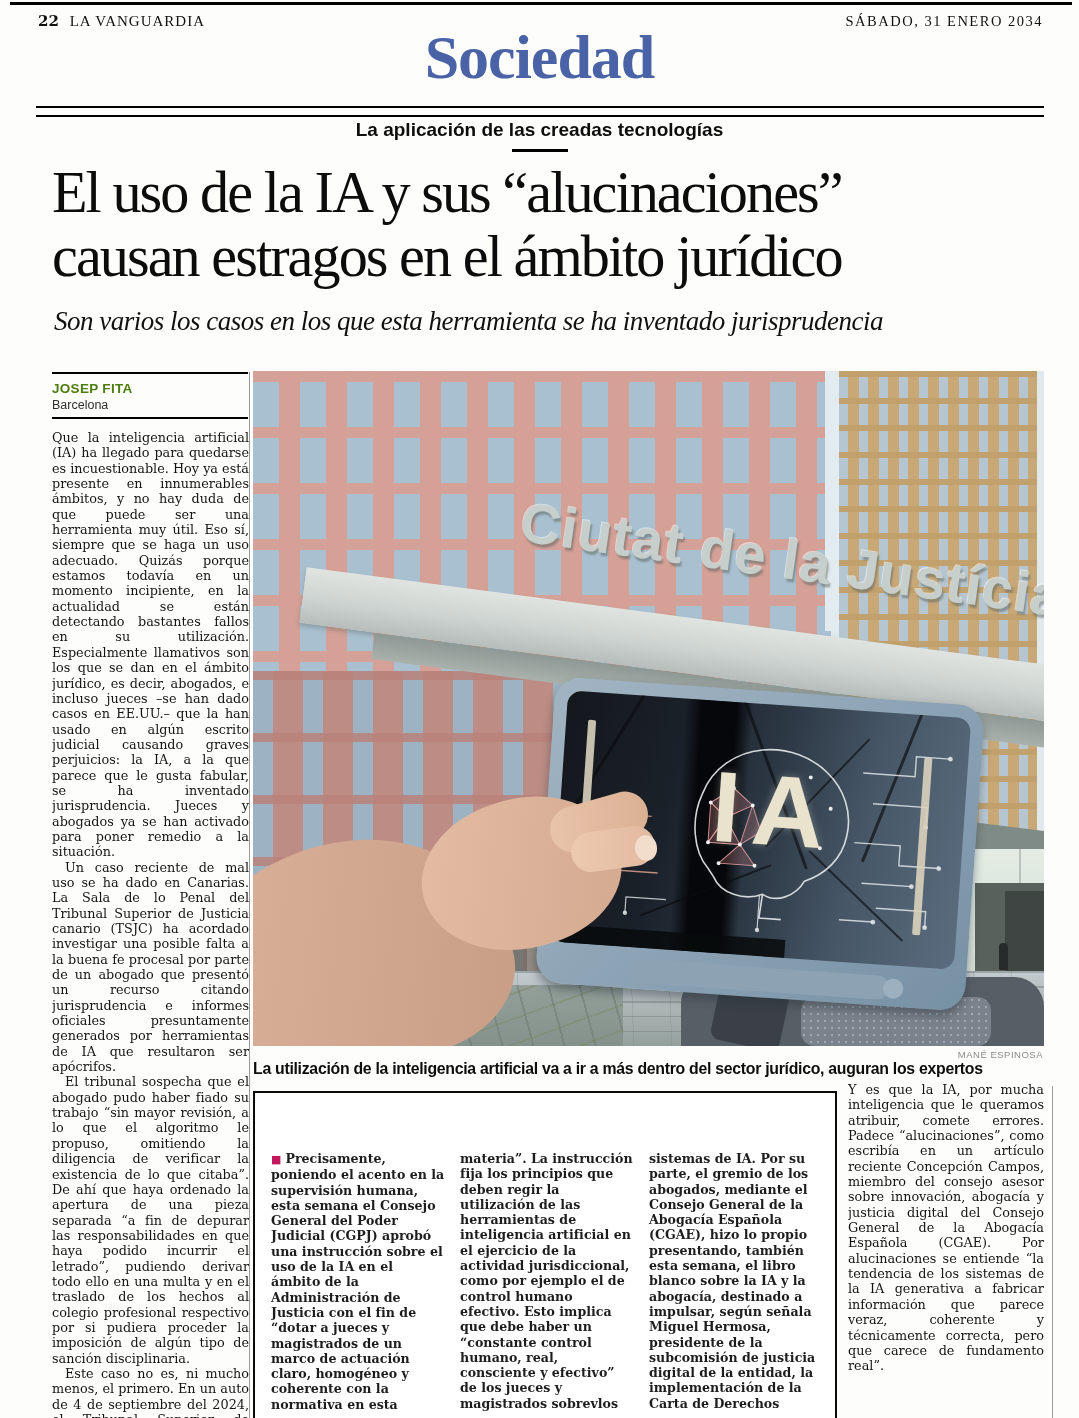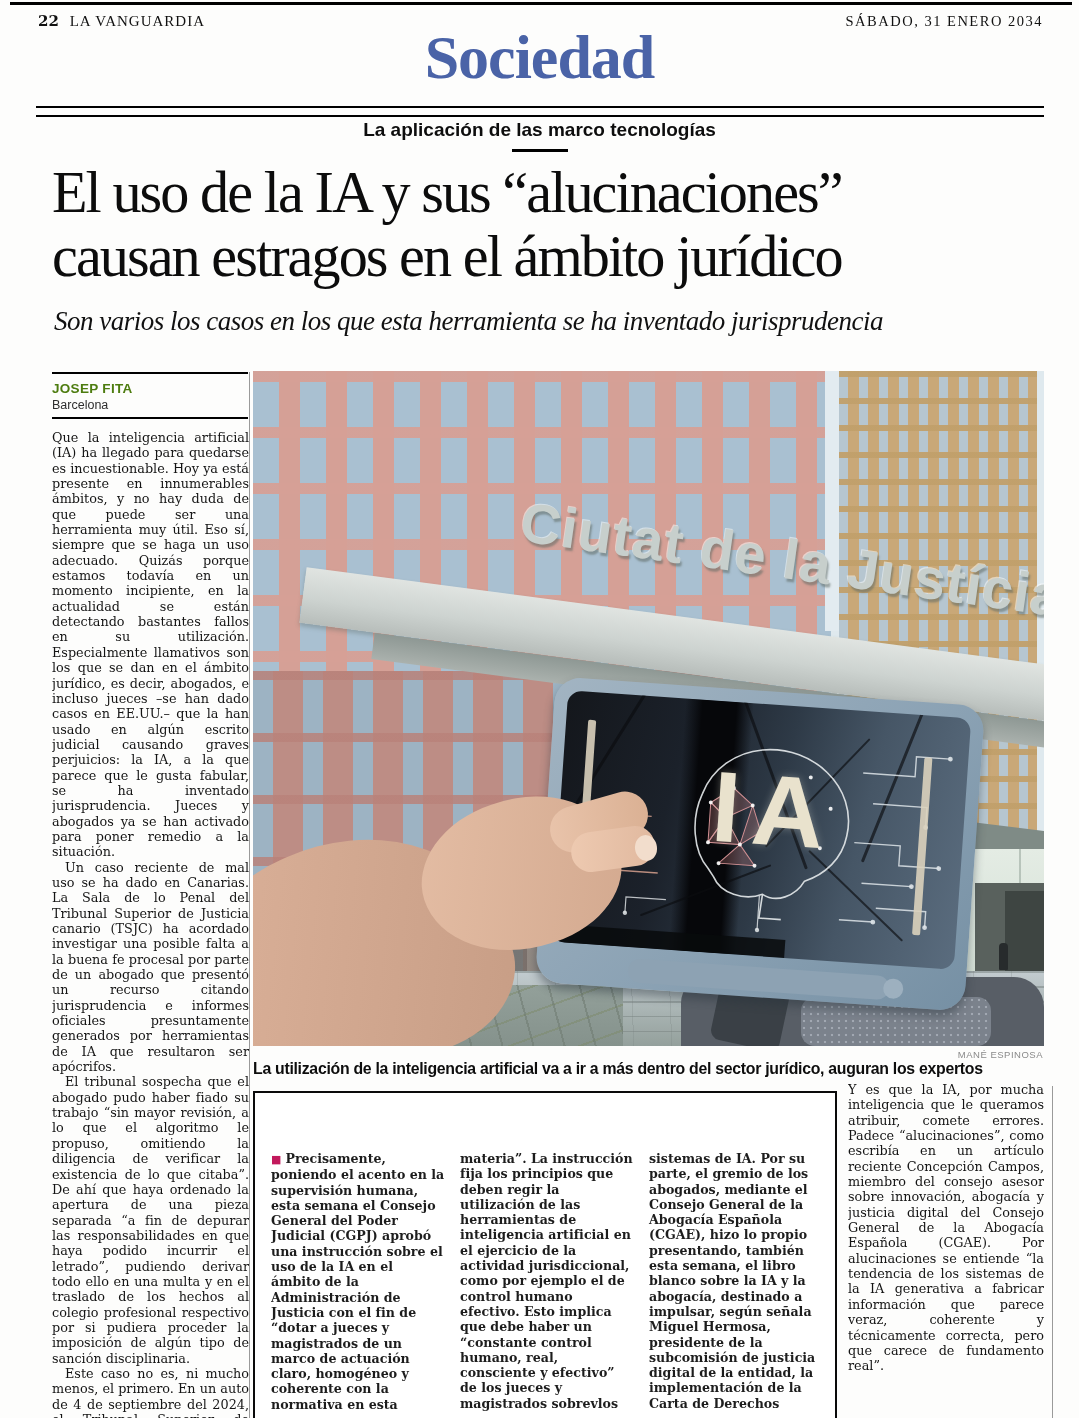--- a/index.html
+++ b/index.html
@@ -138,21 +138,21 @@
 <div class="page">
 
   <div class="abs toprule"></div>
   <div class="abs mh-left">
     <b>22</b>
     <span style="margin-left:6px;">LA VANGUARDIA</span>
   </div>
   <div class="abs mh-right">SÁBADO, 31 ENERO 2034</div>
   <div class="abs section-title">Sociedad</div>
   <div class="abs double-rule"></div>
-  <div class="abs kicker">La aplicación de las marco tecnologías</div>
+  <div class="abs kicker">La aplicación de las creadas tecnologías</div>
   <div class="abs kicker-underline"></div>
 
   <div class="abs headline">
     <div>El uso de la IA y sus “alucinaciones”</div>
     <div>causan estragos en el ámbito jurídico</div>
   </div>
   <div class="abs subheadline">Son varios los casos en los que esta herramienta se ha inventado jurisprudencia</div>
 
   <div class="abs byline-rule1"></div>
   <div class="abs byline-author">JOSEP FITA</div>

